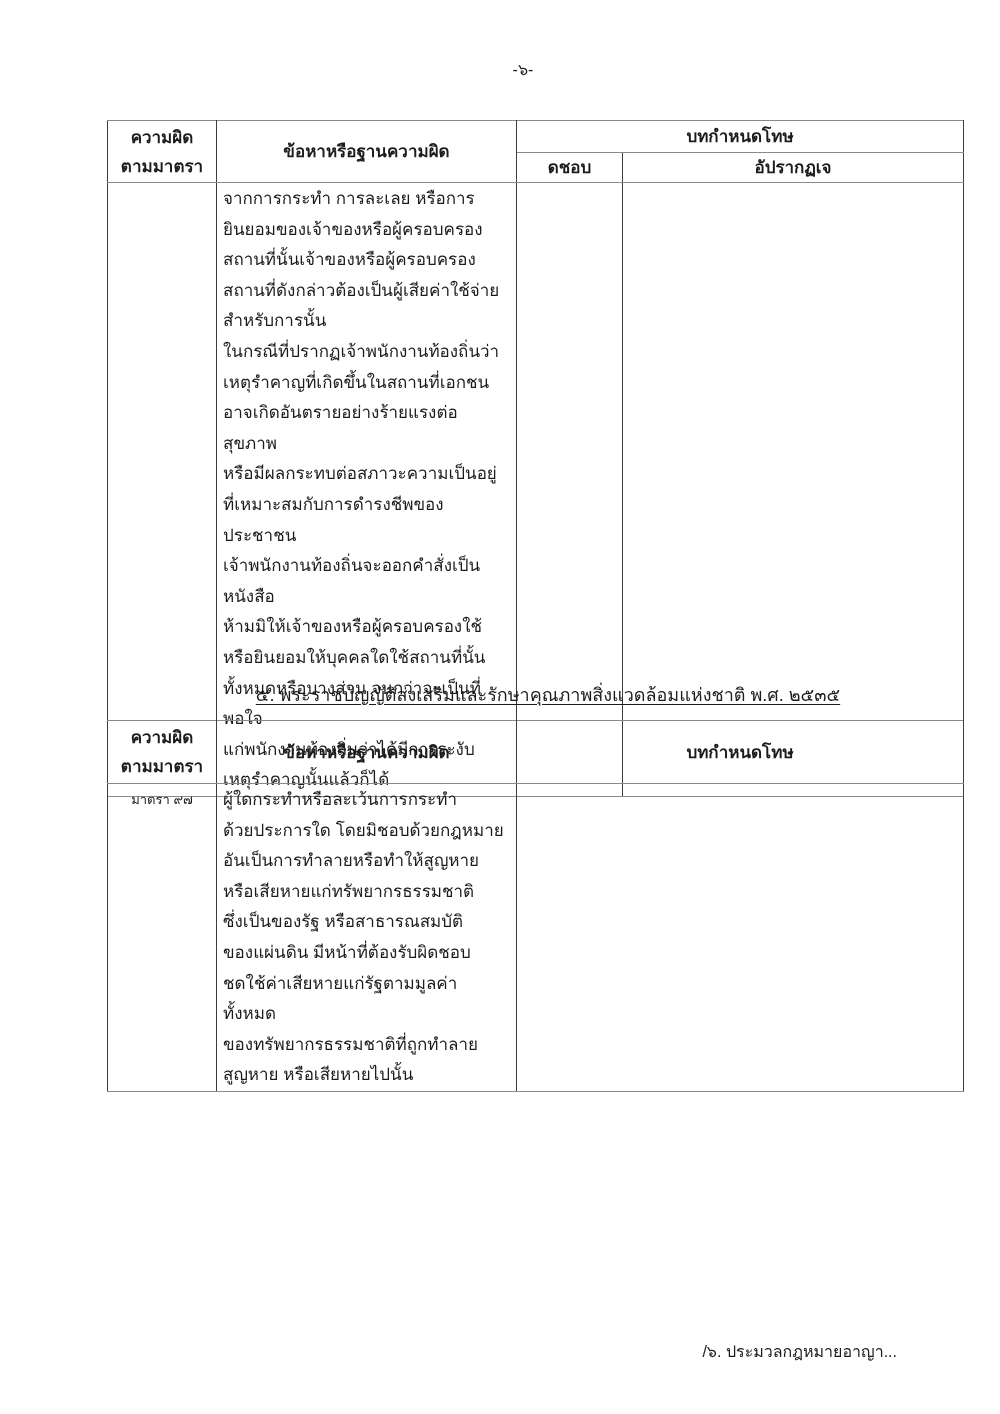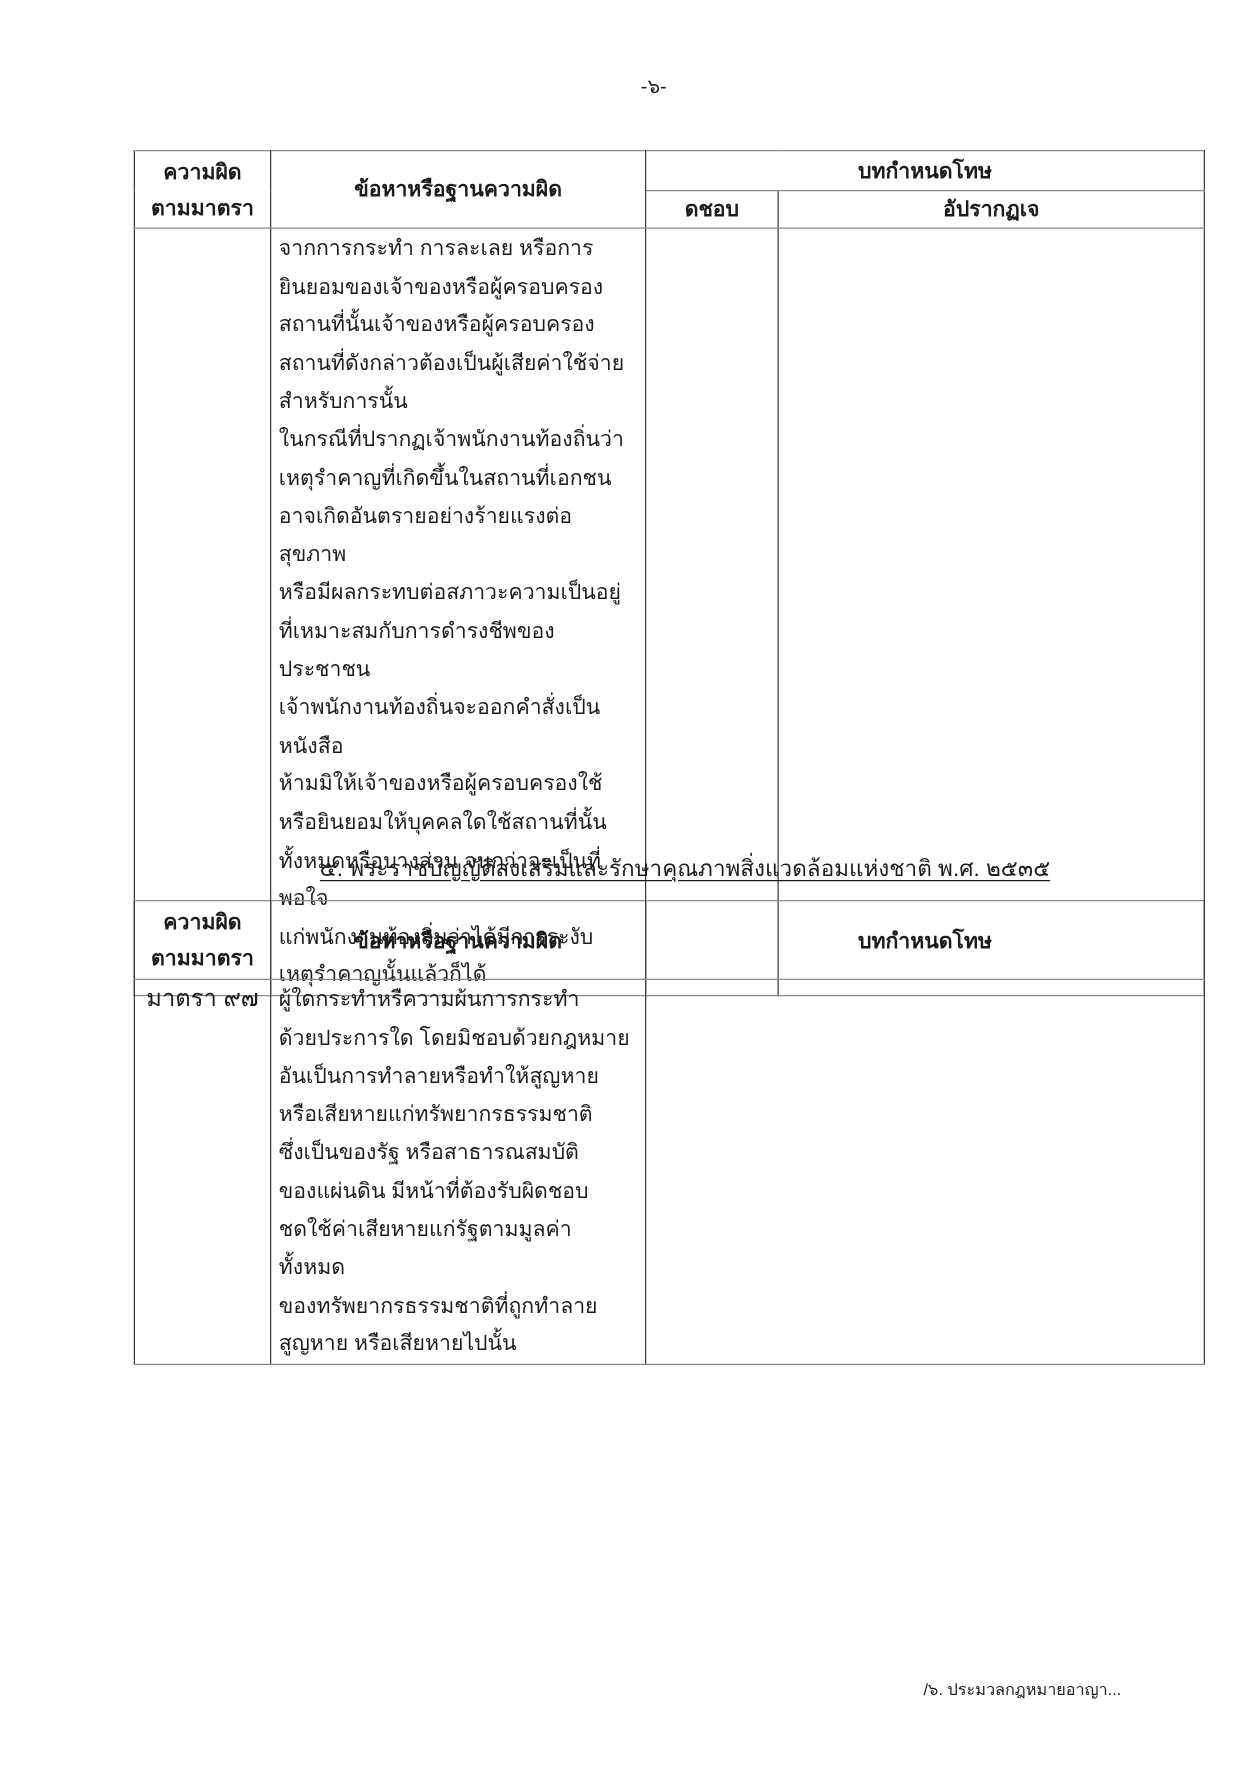--- a/index.html
+++ b/index.html
@@ -35,33 +35,33 @@
   tr.hr2{height:28px;}
   tr.b1{height:492px;}
   tr.h2{height:63px;}
   tr.b2{height:289px;}
 
   td.charge{
     font-size:17px;line-height:30.6px;
     padding:1px 6px 0 6px;white-space:pre-line;text-align:left;
   }
   td.sec{
-    font-size:19px;line-height:30.6px;padding-top:1px;
+    font-size:13px;line-height:30.6px;padding-top:1px;
     text-align:center;vertical-align:top;
   }
 
   .section-heading{
     position:absolute;top:682px;left:120px;width:856px;
     text-align:center;font-size:18px;line-height:26px;
   }
   .section-heading .u{text-decoration:underline;text-underline-offset:3px;}
 
   .footer-note{
     position:absolute;top:1341px;left:107px;width:790px;
-    text-align:right;font-size:13px;line-height:22px;
+    text-align:right;font-size:16px;line-height:22px;
   }
 </style>
 </head>
 <body>
 
 <div class="page">
 
   <div class="page-number">-๖-</div>
 
   <table class="doc-table t1">
@@ -118,21 +118,21 @@
     </colgroup>
     <tbody>
         <tr class="h2">
       <td class="th">ความผิด
 ตามมาตรา</td>
       <td class="th">ข้อหาหรือฐานความผิด</td>
       <td class="th">บทกำหนดโทษ</td>
     </tr>
     <tr class="b2">
       <td class="sec">มาตรา ๙๗</td>
-      <td class="charge">ผู้ใดกระทำหรืความผ้นการกระทำ
+      <td class="charge">ผู้ใดกระทำหรือละเว้นการกระทำ
 ด้วยประการใด โดยมิชอบด้วยกฎหมาย
 อันเป็นการทำลายหรือทำให้สูญหาย
 หรือเสียหายแก่ทรัพยากรธรรมชาติ
 ซึ่งเป็นของรัฐ หรือสาธารณสมบัติ
 ของแผ่นดิน มีหน้าที่ต้องรับผิดชอบ
 ชดใช้ค่าเสียหายแก่รัฐตามมูลค่าทั้งหมด
 ของทรัพยากรธรรมชาติที่ถูกทำลาย
 สูญหาย หรือเสียหายไปนั้น</td>
       <td class="charge"></td>
     </tr>

